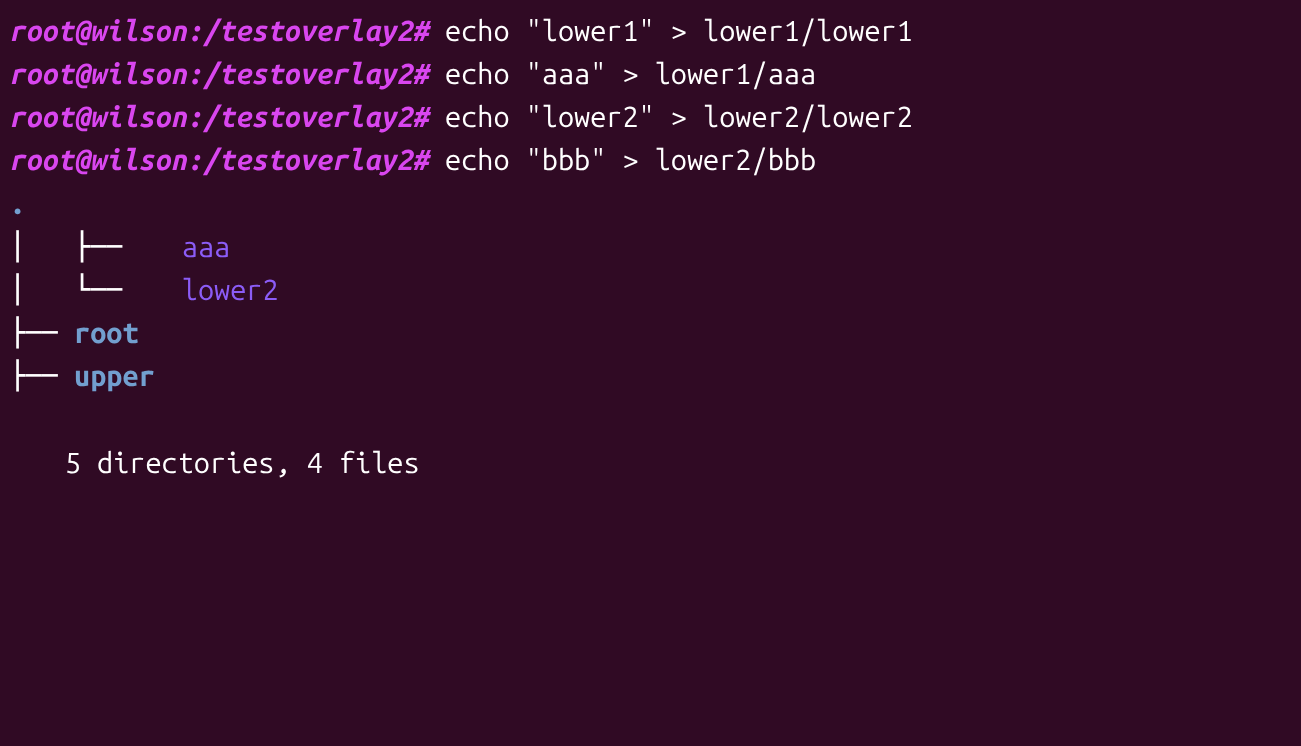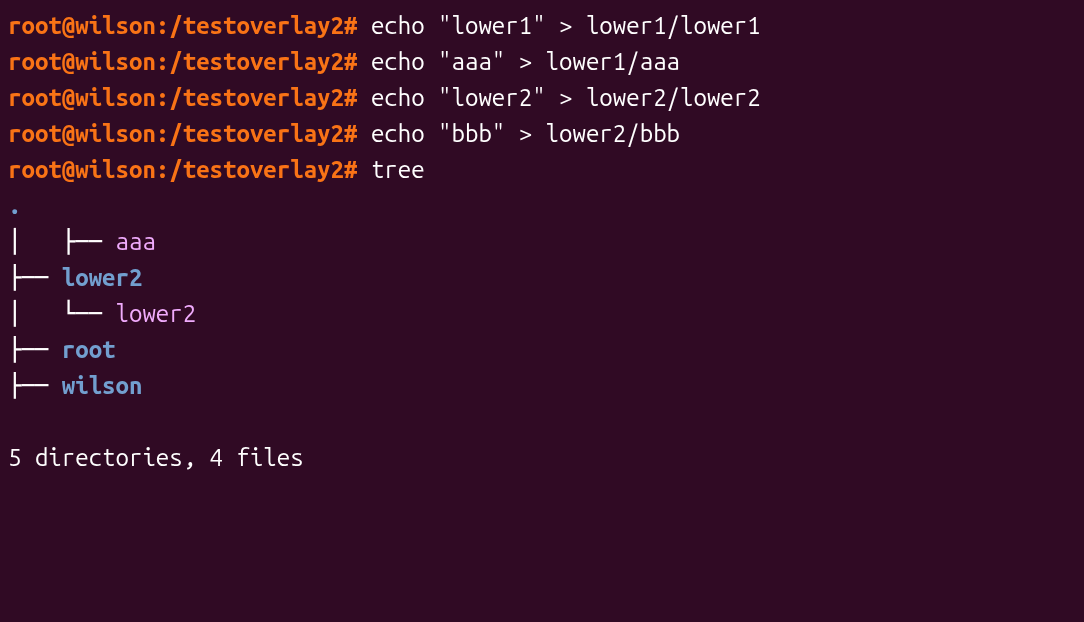--- a/index.html
+++ b/index.html
@@ -15,72 +15,73 @@
       line-height: 36px;
       padding: 8px;
       width: 1084px;
       height: 622px;
       overflow: hidden;
     }
     .terminal-line {
       white-space: pre;
     }
     .prompt-user {
-      color: #f97316;
+      color: #d946ef;
       font-weight: bold;
+      font-style: italic;
     }
     .command {
       color: #ffffff;
     }
     .dir-blue {
       color: #729fcf;
       font-weight: bold;
     }
     .file-white {
-      color: #f0abfc;
+      color: #8b5cf6;
+      margin-left: 36px;
     }
     .tree-branch {
       color: #ffffff;
     }
     .summary {
       color: #ffffff;
+      margin-left: 46px;
     }
     .blank-line {
       height: 36px;
     }
   </style>
 </head>
 <body>
 
 <div>
 
   <div class="terminal-line"><span class="prompt-user">root@wilson:/testoverlay2# </span><span class="command">echo "lower1" &gt; lower1/lower1</span></div>
 
   <div class="terminal-line"><span class="prompt-user">root@wilson:/testoverlay2# </span><span class="command">echo "aaa" &gt; lower1/aaa</span></div>
 
   <div class="terminal-line"><span class="prompt-user">root@wilson:/testoverlay2# </span><span class="command">echo "lower2" &gt; lower2/lower2</span></div>
 
   <div class="terminal-line"><span class="prompt-user">root@wilson:/testoverlay2# </span><span class="command">echo "bbb" &gt; lower2/bbb</span></div>
 
-  <div class="terminal-line"><span class="prompt-user">root@wilson:/testoverlay2# </span><span class="command">tree</span></div>
 
   <div class="terminal-line"><span class="dir-blue">.</span></div>
 
 
   <div class="terminal-line"><span class="tree-branch">│   ├── </span><span class="file-white">aaa</span></div>
 
 
-  <div class="terminal-line"><span class="tree-branch">├── </span><span class="dir-blue">lower2</span></div>
 
 
   <div class="terminal-line"><span class="tree-branch">│   └── </span><span class="file-white">lower2</span></div>
 
   <div class="terminal-line"><span class="tree-branch">├── </span><span class="dir-blue">root</span></div>
 
-  <div class="terminal-line"><span class="tree-branch">├── </span><span class="dir-blue">wilson</span></div>
+  <div class="terminal-line"><span class="tree-branch">├── </span><span class="dir-blue">upper</span></div>
 
 
   <div class="blank-line"></div>
 
   <div class="terminal-line"><span class="summary">5 directories, 4 files</span></div>
 
   <div class="terminal-line"></div>
 
 </div>
 

